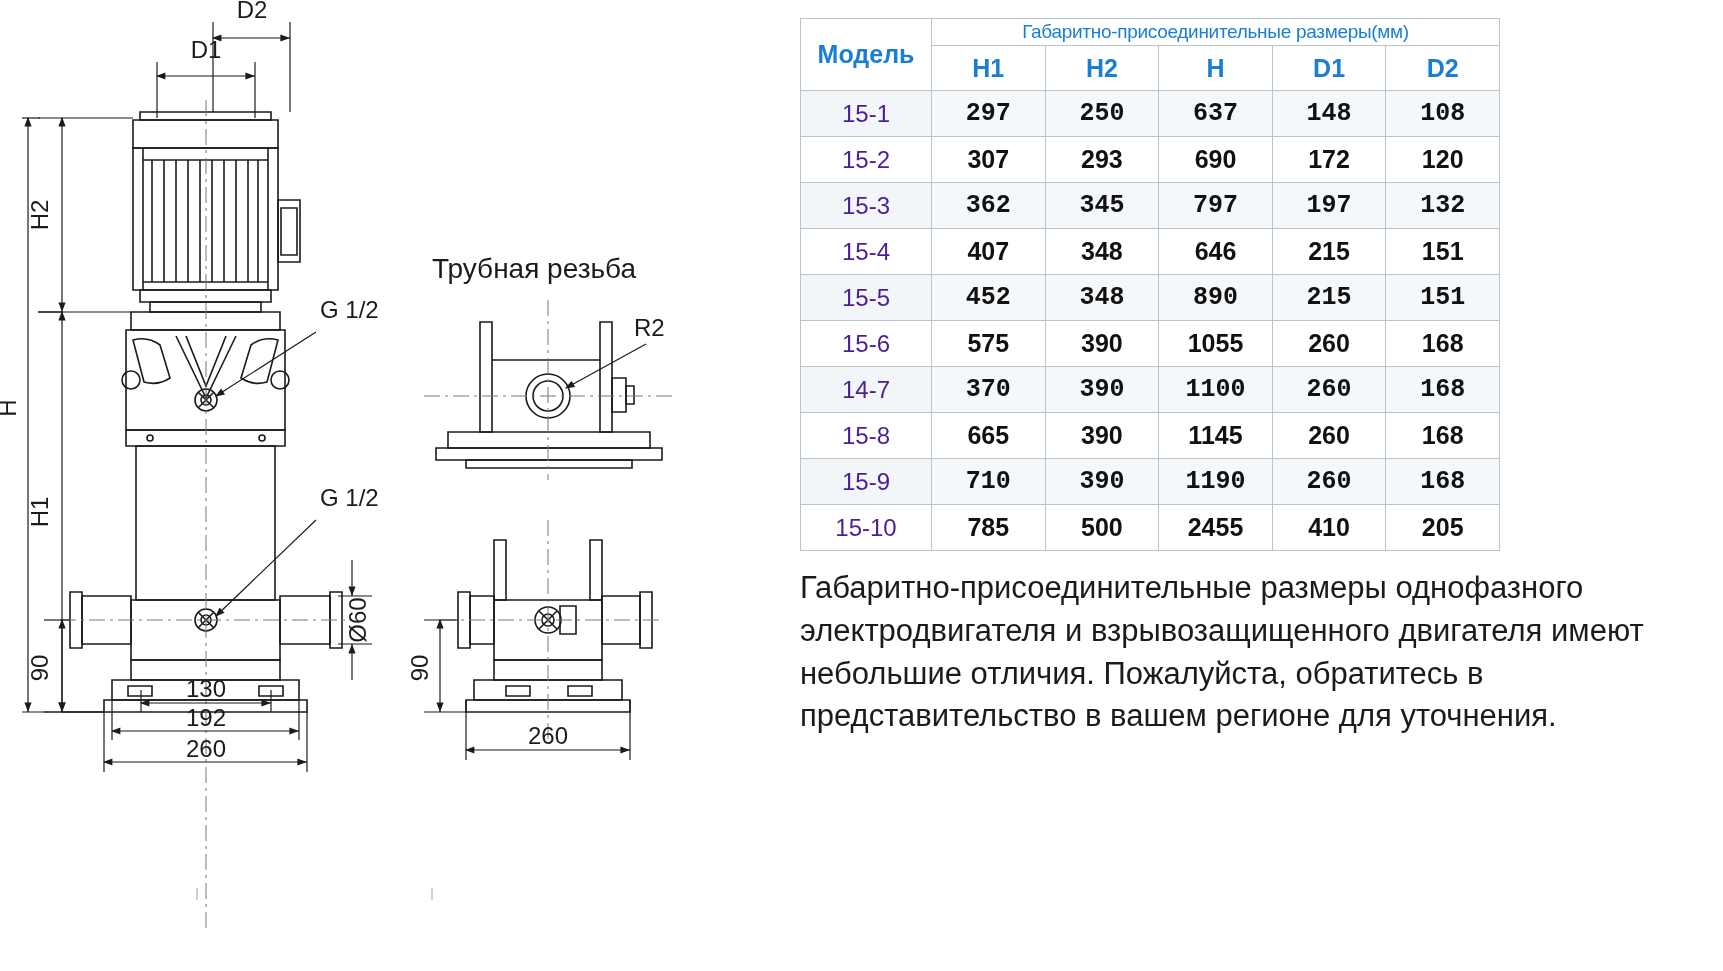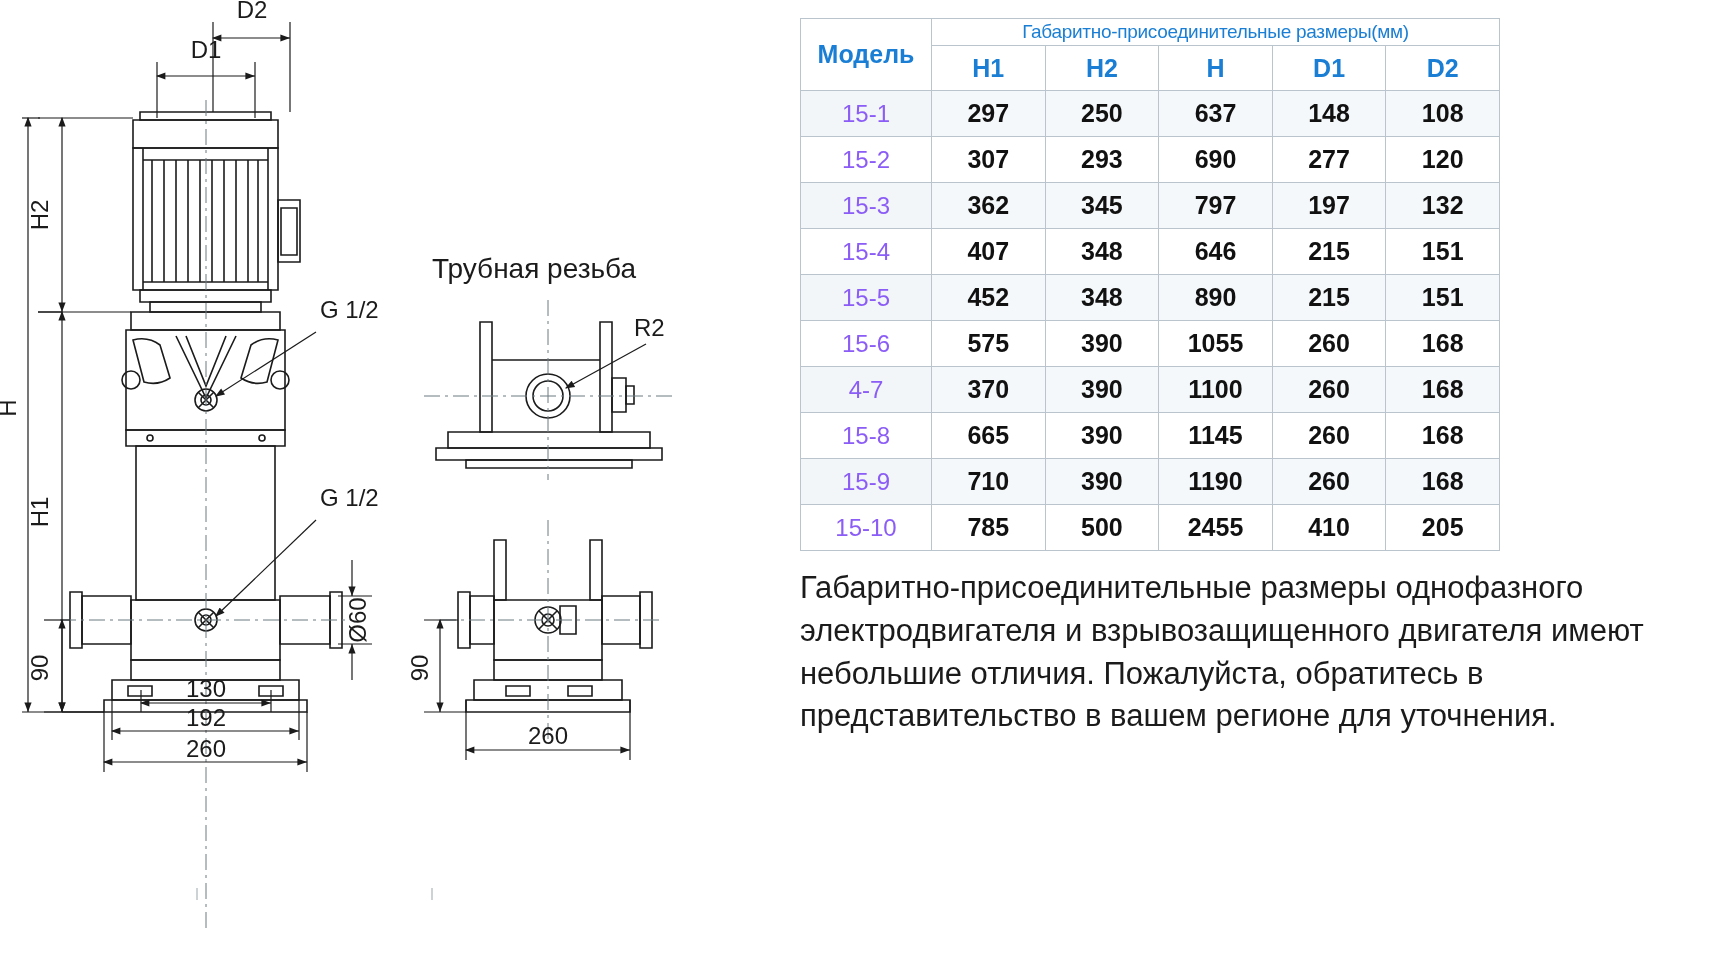--- a/index.html
+++ b/index.html
@@ -64,32 +64,32 @@
     font-weight: normal;
     letter-spacing: -0.3px;
   }
   .hdr-col {
     color: #1a7fd4;
     font-size: 25px;
     font-weight: bold;
     height: 40px;
   }
   td.model {
-    color: #8b5cf6;
+    color: #4c1d95;
     font-size: 24px;
     font-weight: normal;
     height: 41px;
   }
   td.val {
     color: #111111;
     font-size: 25px;
     font-weight: bold;
   }
   tr.alt td.model { background: #f2f6f8; }
-  tr.alt td.val { background: #f5f8fa; }
+  tr.alt td.val { background: #f5f8fa; font-family: Liberation Mono, monospace; }
 
   .note {
     margin-top: 16px;
     width: 880px;
     color: #1b1b1b;
     font-size: 31px;
     line-height: 1.38;
     font-family: "Liberation Sans", sans-serif;
   }
 
@@ -338,21 +338,21 @@
           <td class="val">250</td>
           <td class="val">637</td>
           <td class="val">148</td>
           <td class="val">108</td>
         </tr>
         <tr>
           <td class="model">15-2</td>
           <td class="val">307</td>
           <td class="val">293</td>
           <td class="val">690</td>
-          <td class="val">277</td>
+          <td class="val">172</td>
           <td class="val">120</td>
         </tr>
         <tr class="alt">
           <td class="model">15-3</td>
           <td class="val">362</td>
           <td class="val">345</td>
           <td class="val">797</td>
           <td class="val">197</td>
           <td class="val">132</td>
         </tr>
@@ -374,21 +374,21 @@
         </tr>
         <tr>
           <td class="model">15-6</td>
           <td class="val">575</td>
           <td class="val">390</td>
           <td class="val">1055</td>
           <td class="val">260</td>
           <td class="val">168</td>
         </tr>
         <tr class="alt">
-          <td class="model">4-7</td>
+          <td class="model">14-7</td>
           <td class="val">370</td>
           <td class="val">390</td>
           <td class="val">1100</td>
           <td class="val">260</td>
           <td class="val">168</td>
         </tr>
         <tr>
           <td class="model">15-8</td>
           <td class="val">665</td>
           <td class="val">390</td>

